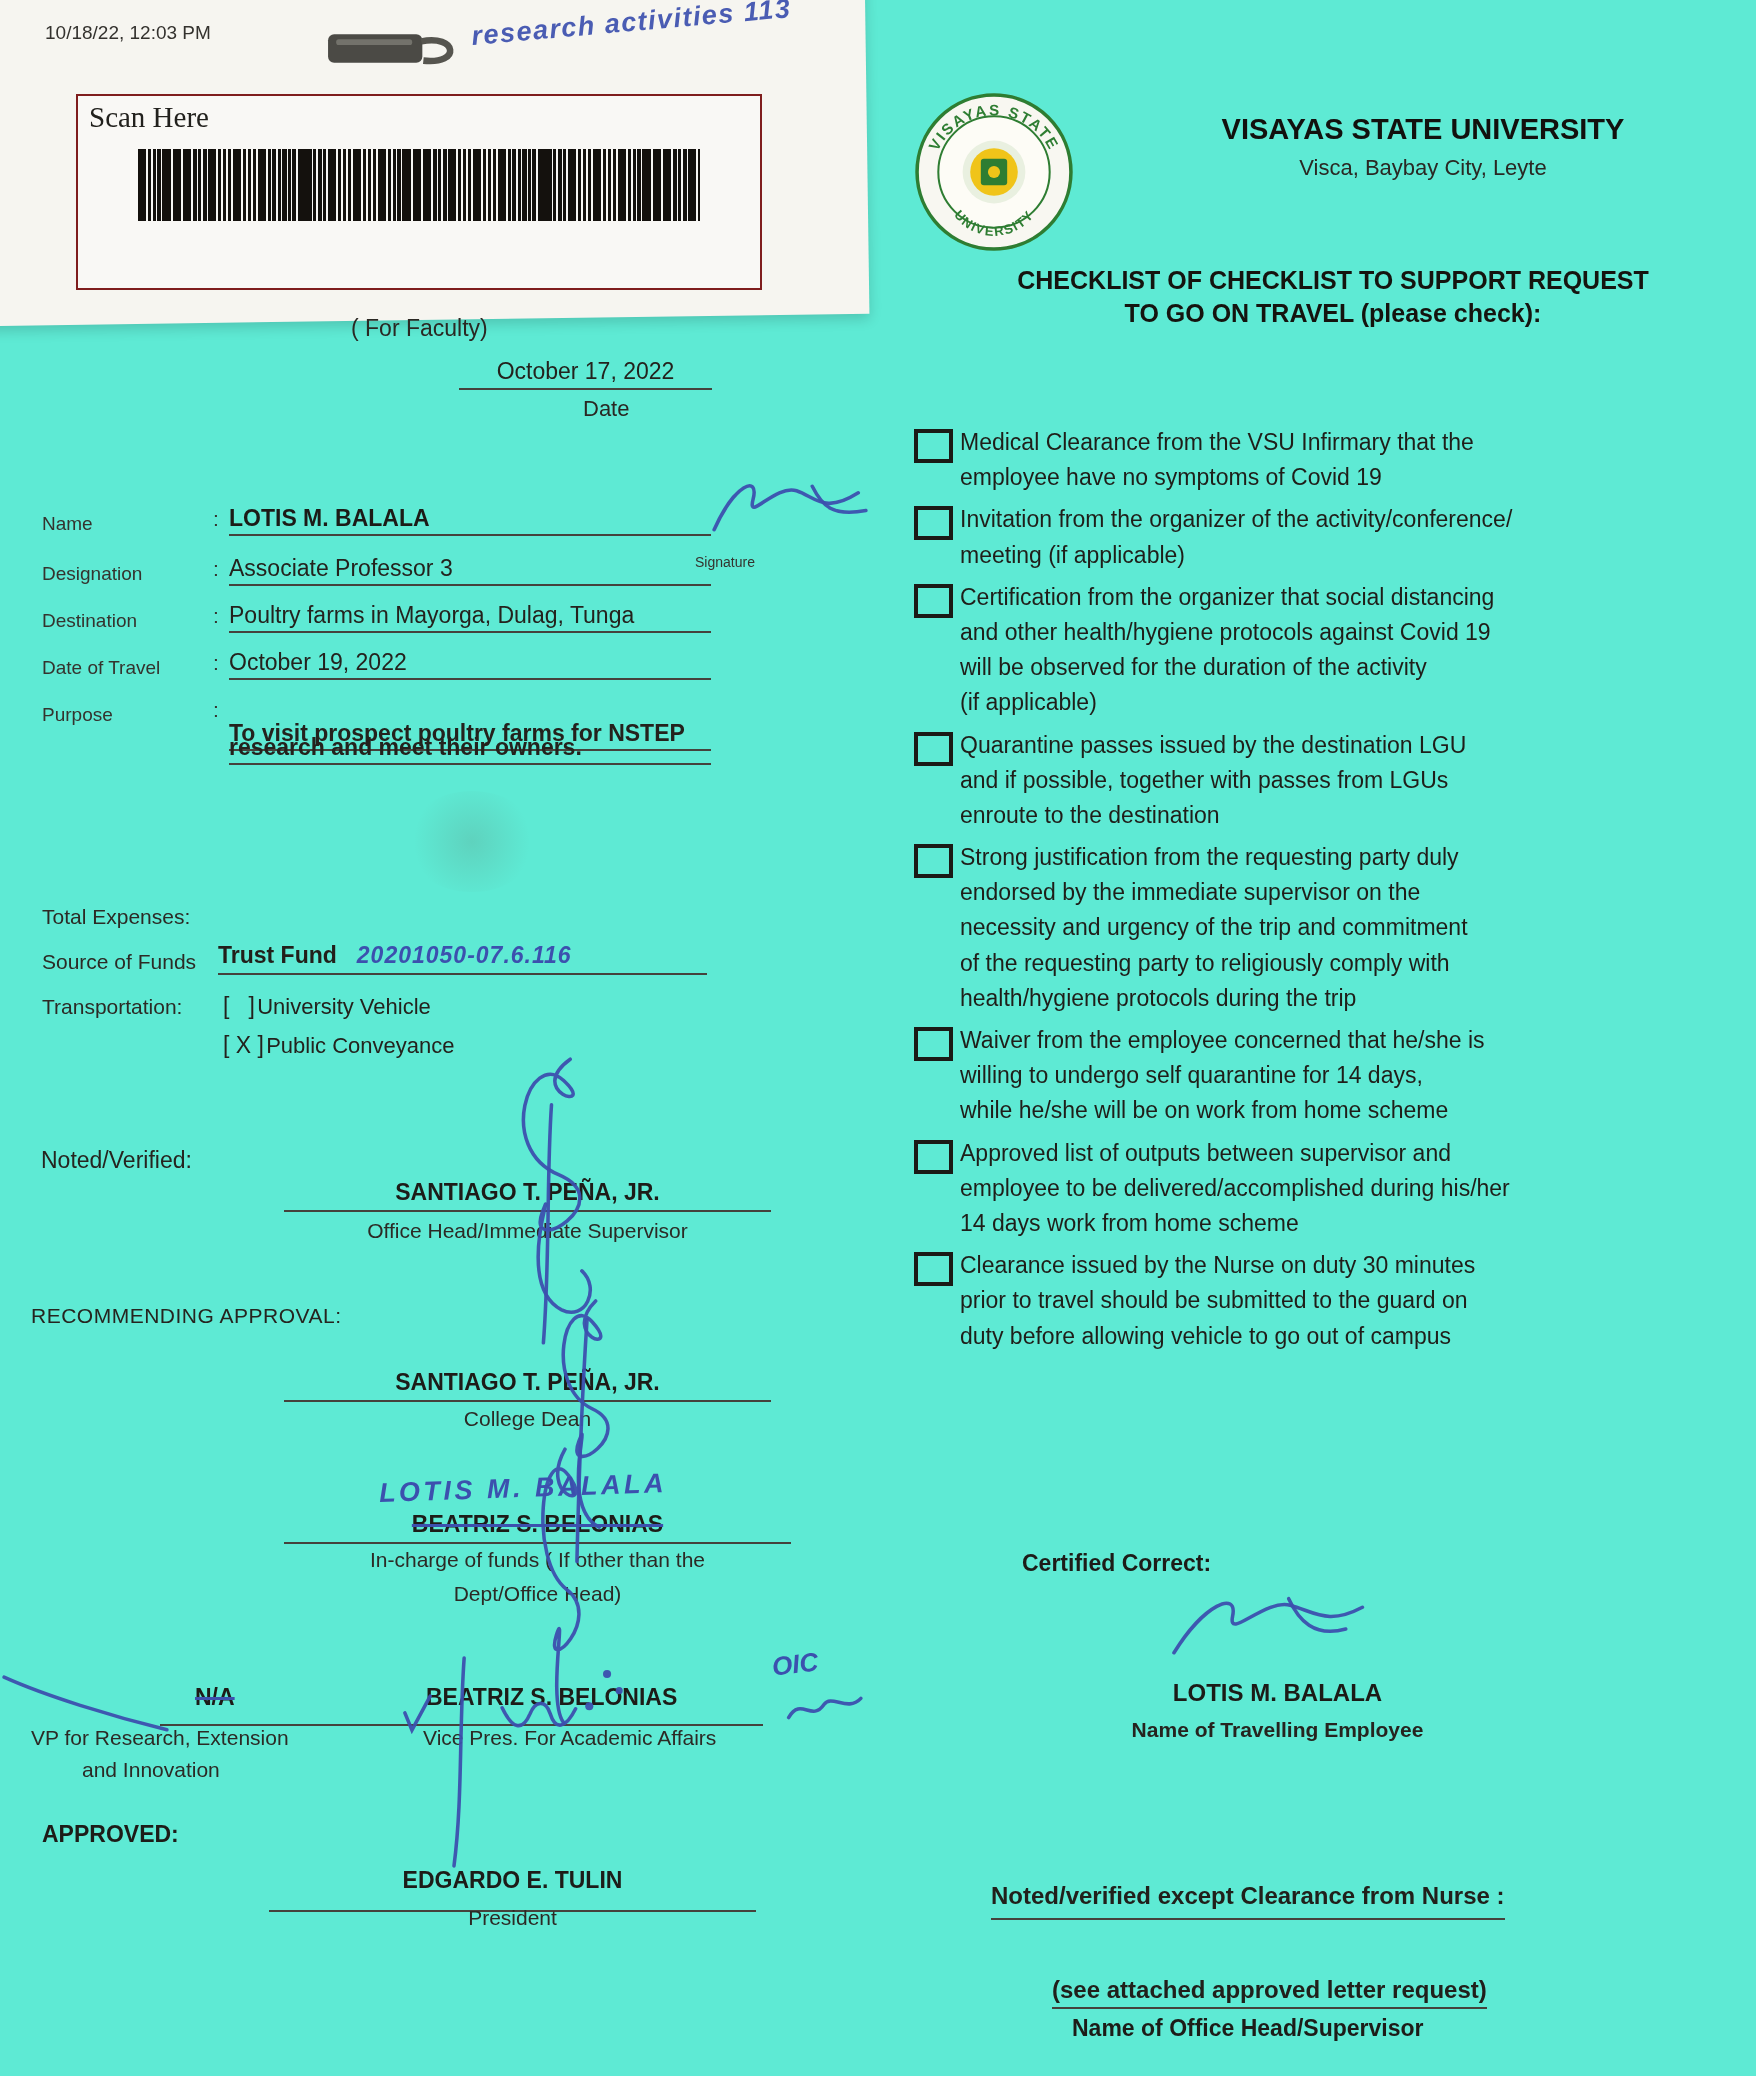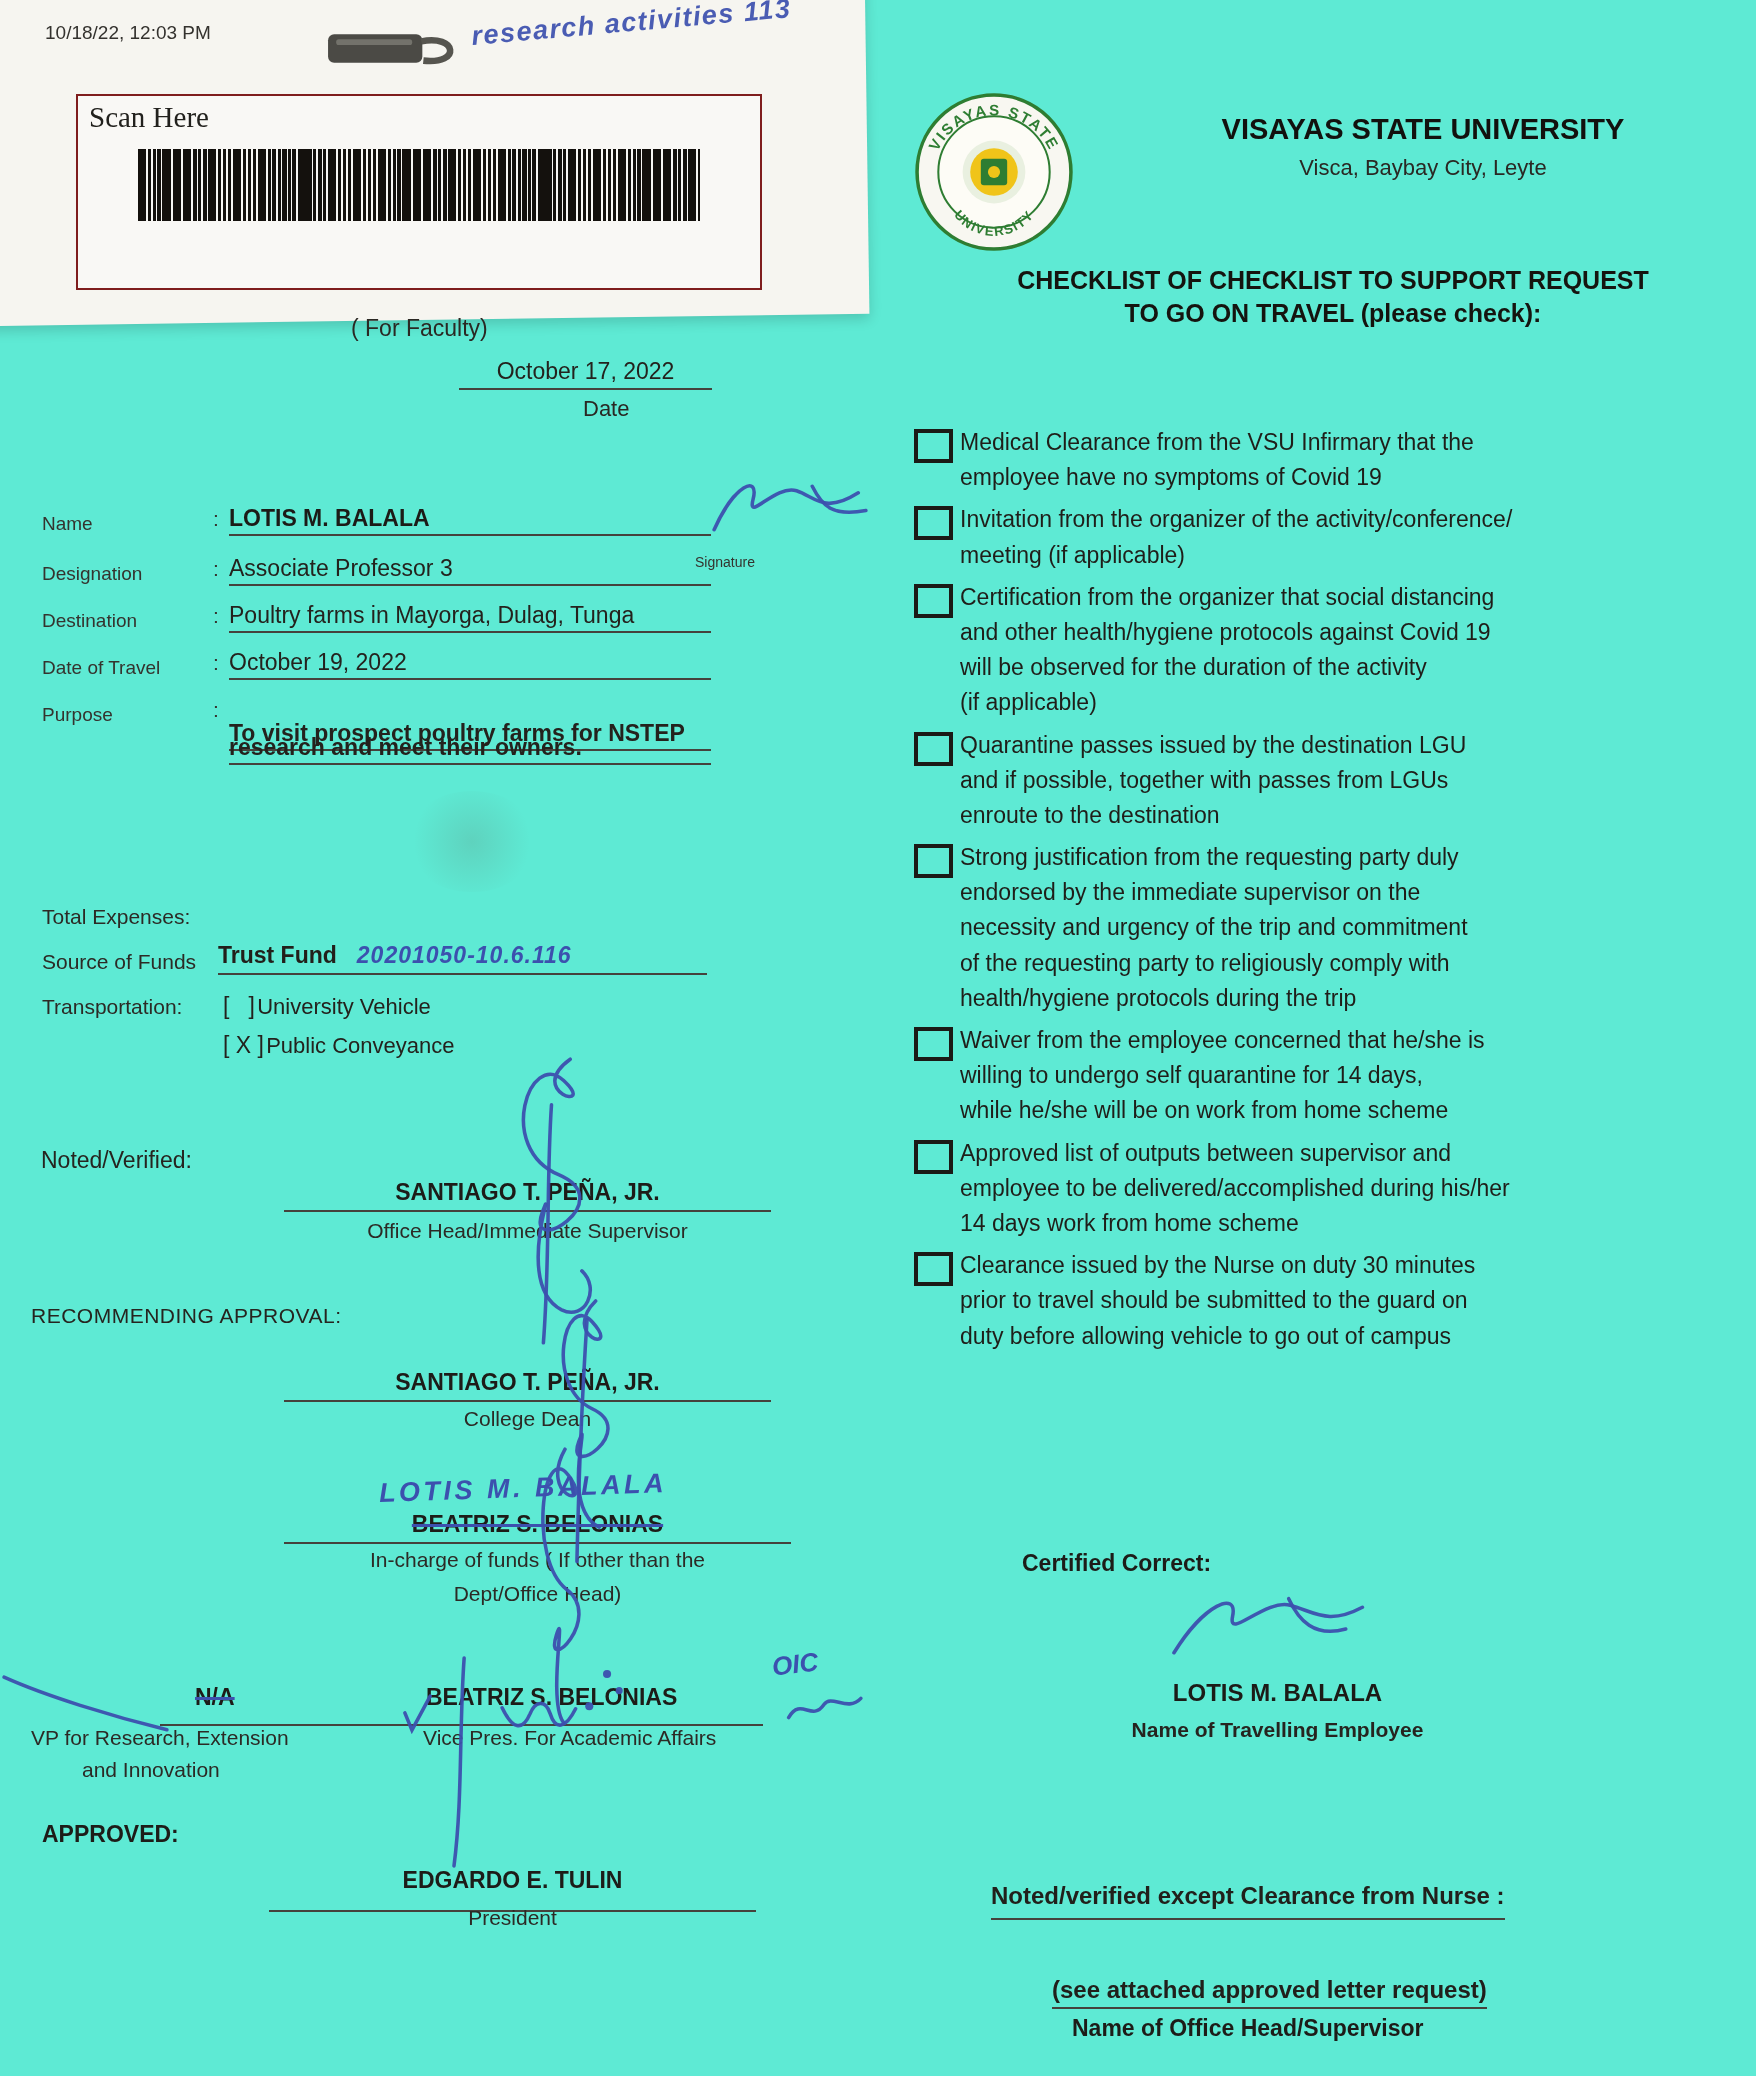--- a/index.html
+++ b/index.html
@@ -109,21 +109,21 @@
     <path d="M212,42 C232,82 252,102 318,90"></path>
   </svg>
   <div class="abs" style="left:695px;top:554px;font-size:14px;color:#35332e;z-index:2;">Signature</div>
 
   <div class="abs smudge" style="left:406px;top:791px;width:132px;height:101px;"></div>
 
   <div class="abs" style="left:42px;top:905px;font-size:21px;color:#2c2a25;z-index:2;">Total Expenses:</div>
   <div class="abs" style="left:42px;top:950px;font-size:21px;color:#2c2a25;z-index:2;">Source of Funds</div>
   <div class="abs uline" style="left:218px;top:942px;width:489px;padding-bottom:4px;z-index:2;display:flex;align-items:baseline;gap:20px;">
     <span style="font-size:23px;font-weight:600;color:#221f1a;">Trust Fund</span>
-    <span class="hw funds-code">20201050-10.6.116</span>
+    <span class="hw funds-code">20201050-07.6.116</span>
   </div>
   <div class="abs" style="left:42px;top:995px;font-size:21px;color:#2c2a25;z-index:2;">Transportation:</div>
   <div class="abs" style="left:223px;top:993px;z-index:2;">
     <span style="font-size:23px;color:#24221d;">[&nbsp;&nbsp;&nbsp;]</span>
     <span style="font-size:22px;color:#24221d;">University Vehicle</span>
   </div>
   <div class="abs" style="left:223px;top:1032px;z-index:2;">
     <span style="font-size:23px;color:#24221d;">[ X ]</span>
     <span style="font-size:22px;color:#24221d;">Public Conveyance</span>
   </div>

